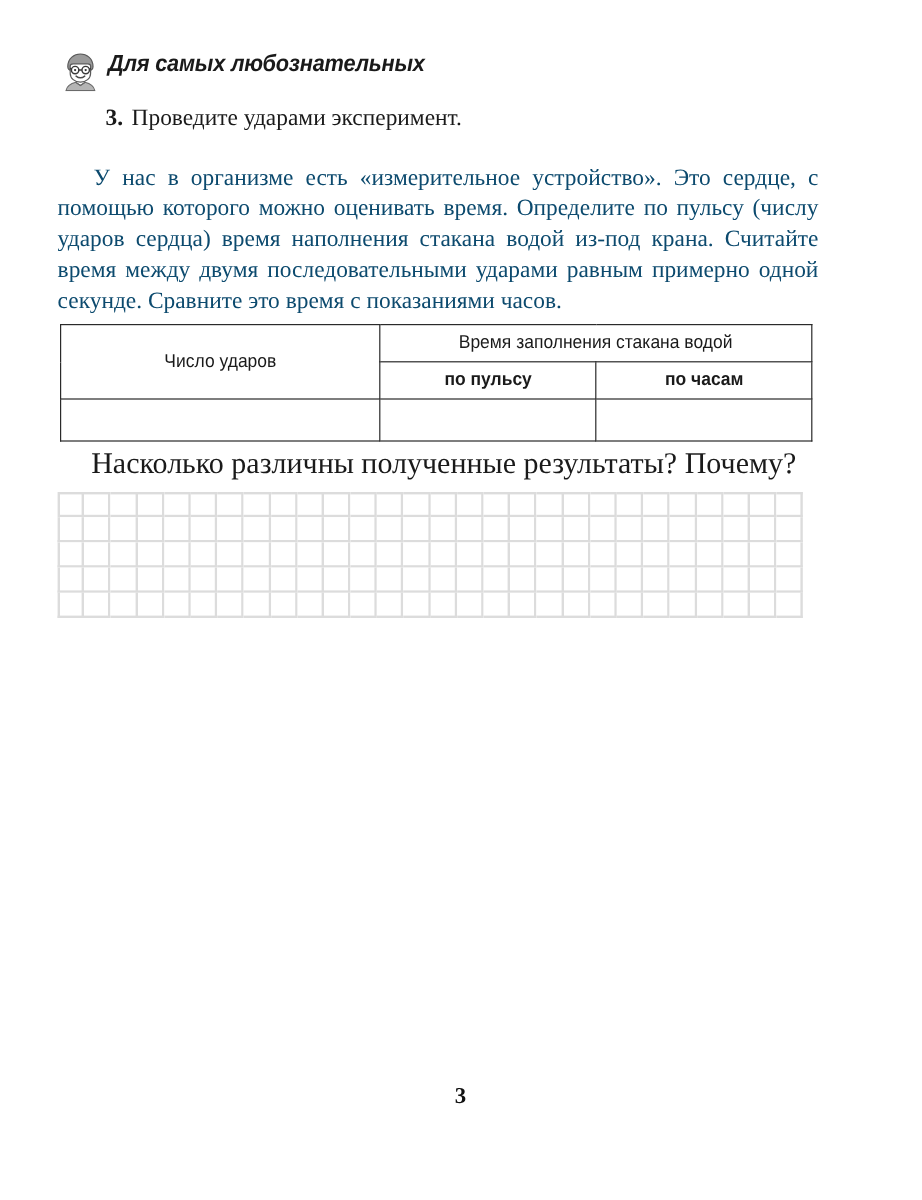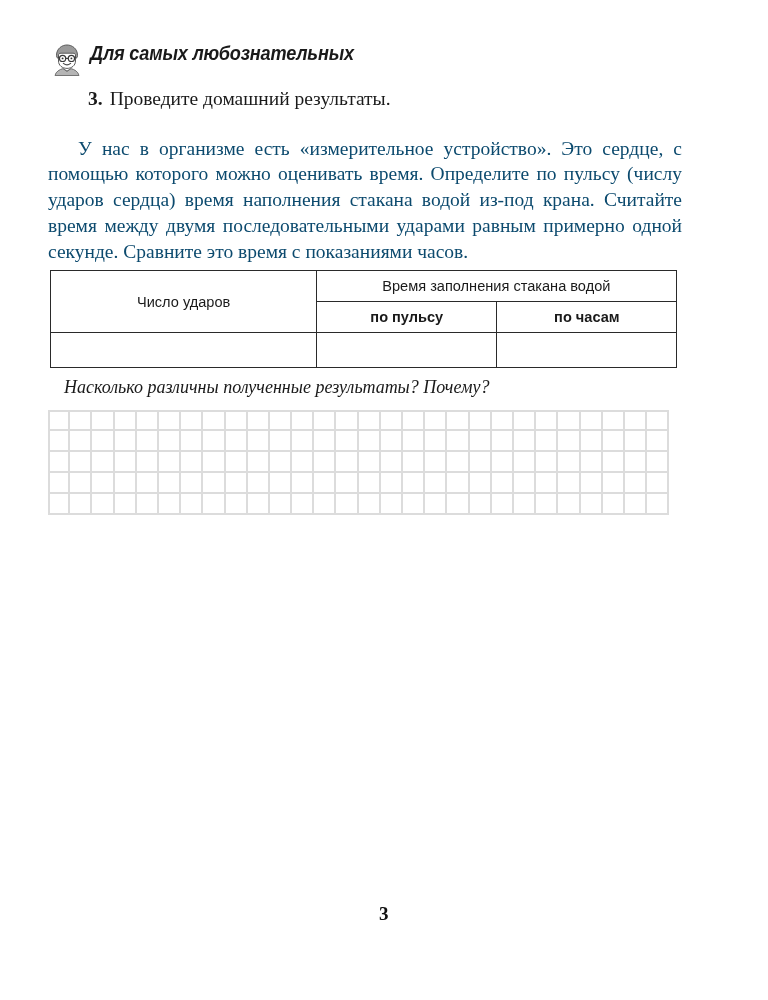--- a/index.html
+++ b/index.html
@@ -107,26 +107,25 @@
   .col-beats { width: 265px; }
   .col-pulse { width: 180px; }
   .col-clock { width: 182px; }
   .row-head-top  { height: 30px; }
   .row-head-sub  { height: 30px; font-weight: bold; }
   .row-blank     { height: 34px; }
 
   
   .question-line {
     position: absolute;
-    left: 64px;
+    left: 76px;
     top: 374px;
-    font-size: 18px;
+    font-size: 25px;
     line-height: 26px;
     white-space: nowrap;
-    font-style: italic;
   }
 
   
   .answer-grid {
     position: absolute;
     left: 48px;
     top: 410px;
     display: grid;
     gap: 0;
     background: transparent;
@@ -180,21 +179,21 @@
         <path d="M13.4 21.4 Q17 24.2 20.6 21.4" fill="none" stroke="#4a4a4a" stroke-width="1.2" stroke-linecap="round"></path>
 
         <path d="M5 33.5 C5.8 29.6 9.6 27.4 13.2 26.6 L17 29.3 L20.8 26.6 C24.4 27.4 28.2 29.6 29 33.5 Z" fill="#b5b5b5" stroke="#6a6a6a" stroke-width="0.9"></path>
         <path d="M13.2 26.8 L17 29.2 L20.8 26.8" fill="none" stroke="#6a6a6a" stroke-width="0.9"></path>
       </svg>
     </span>
     <span class="rubric-title">Для самых любознательных</span>
   </div>
 
   <div class="task-line">
-    <span class="task-num">3.</span><span>Проведите домашний результаты.</span>
+    <span class="task-num">3.</span><span>Проведите ударами эксперимент.</span>
   </div>
 
   <p class="body-para">У нас в организме есть «измерительное устройство». Это сердце, с помощью которого можно оценивать время. Определите по пульсу (числу ударов сердца) время наполнения стакана водой из-под крана. Считайте время между двумя последовательными ударами равным примерно одной секунде. Сравните это время с показаниями часов.</p>
 
   <table class="exp-table">
     <tbody>
       <tr>
         <td class="col-beats row-head-top" rowspan="2">
           <span>Число ударов</span>
         </td>

